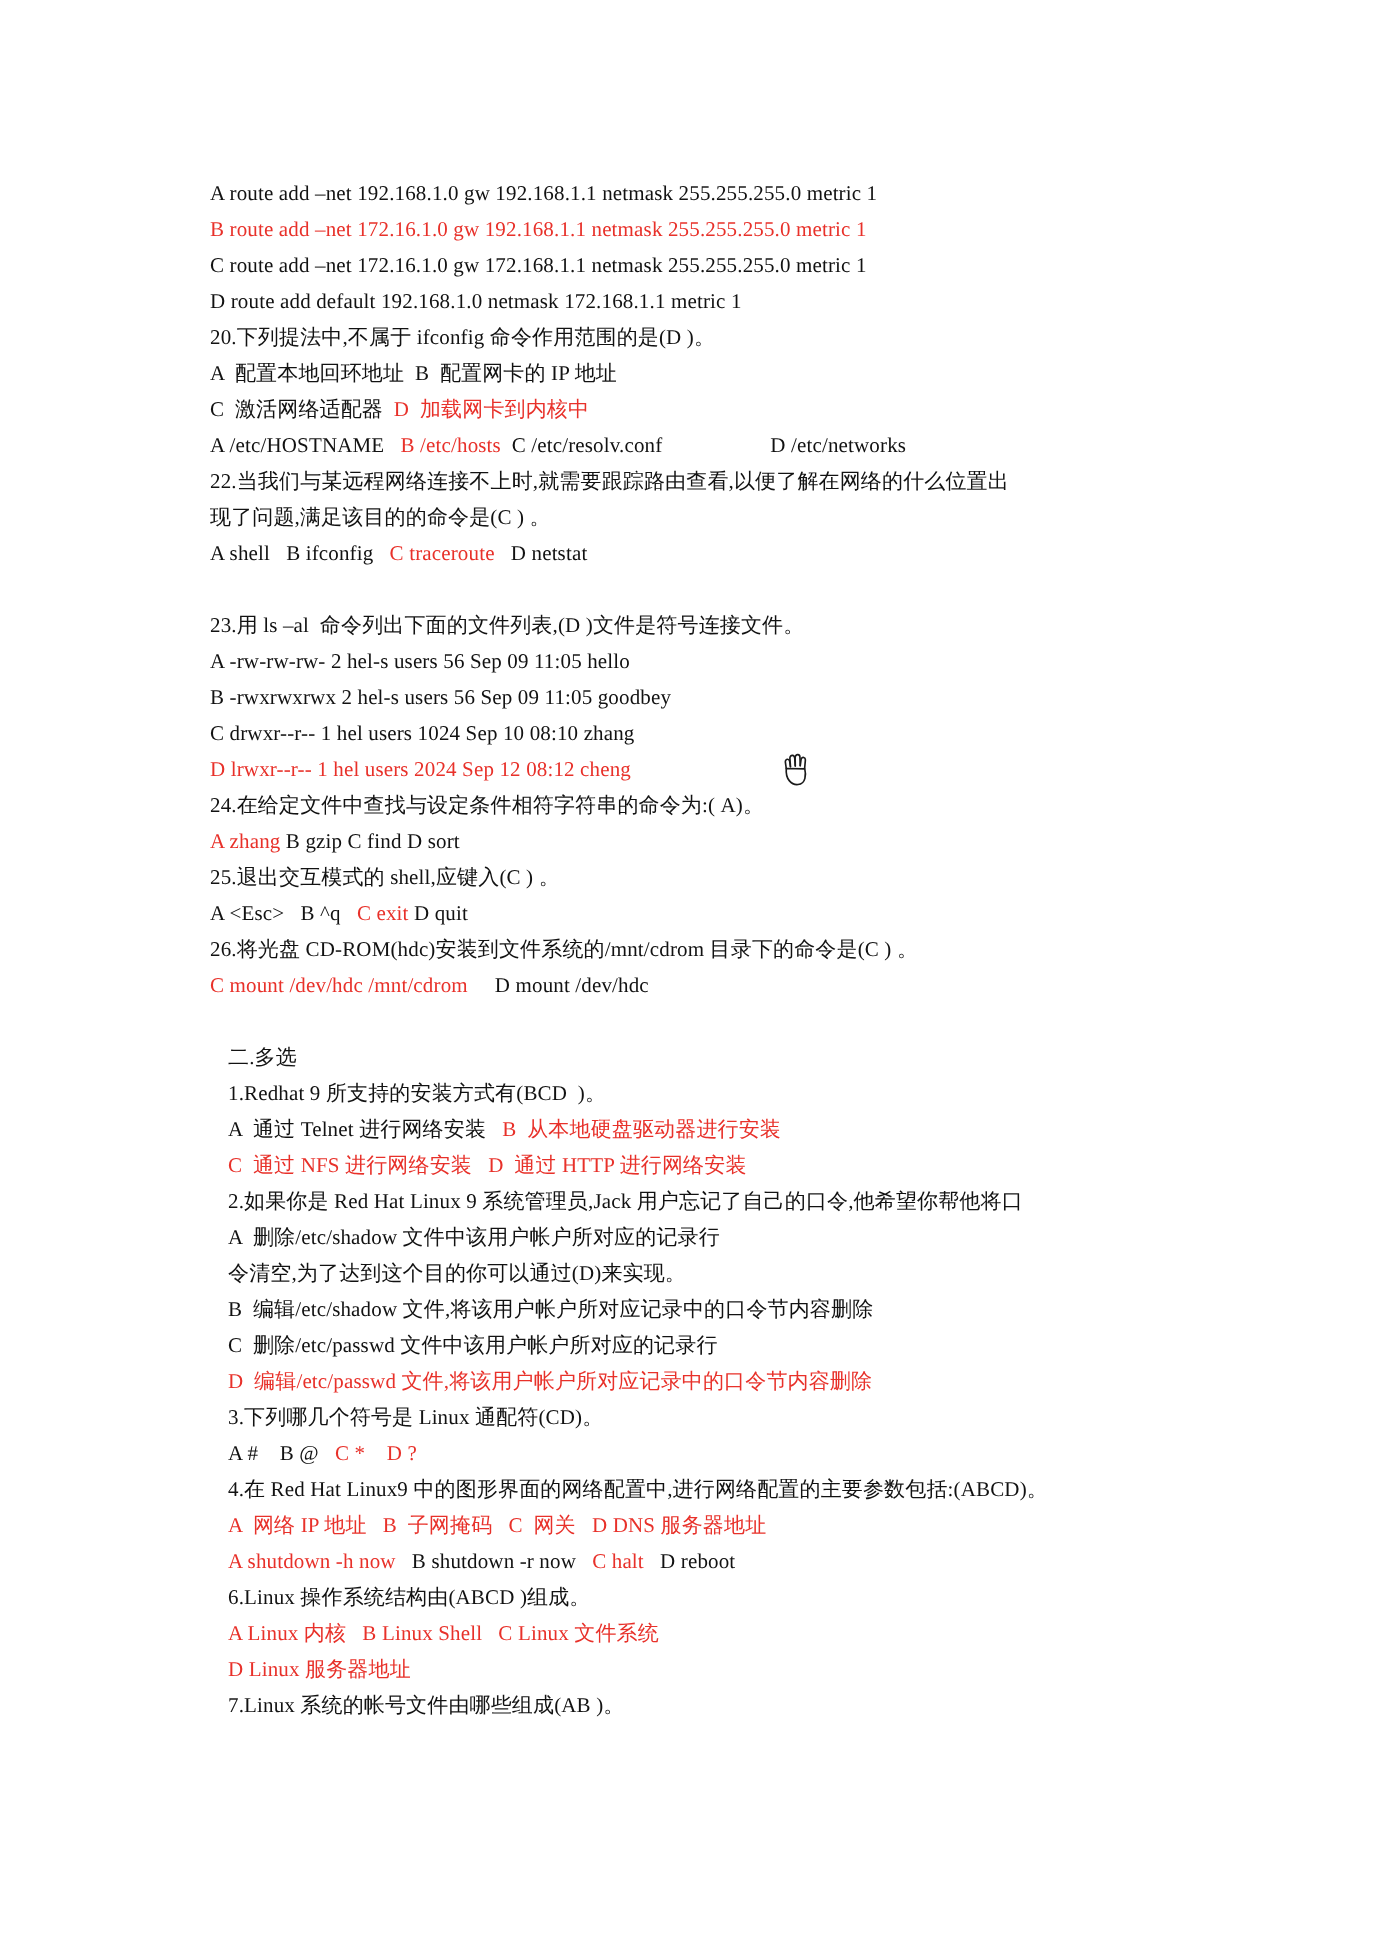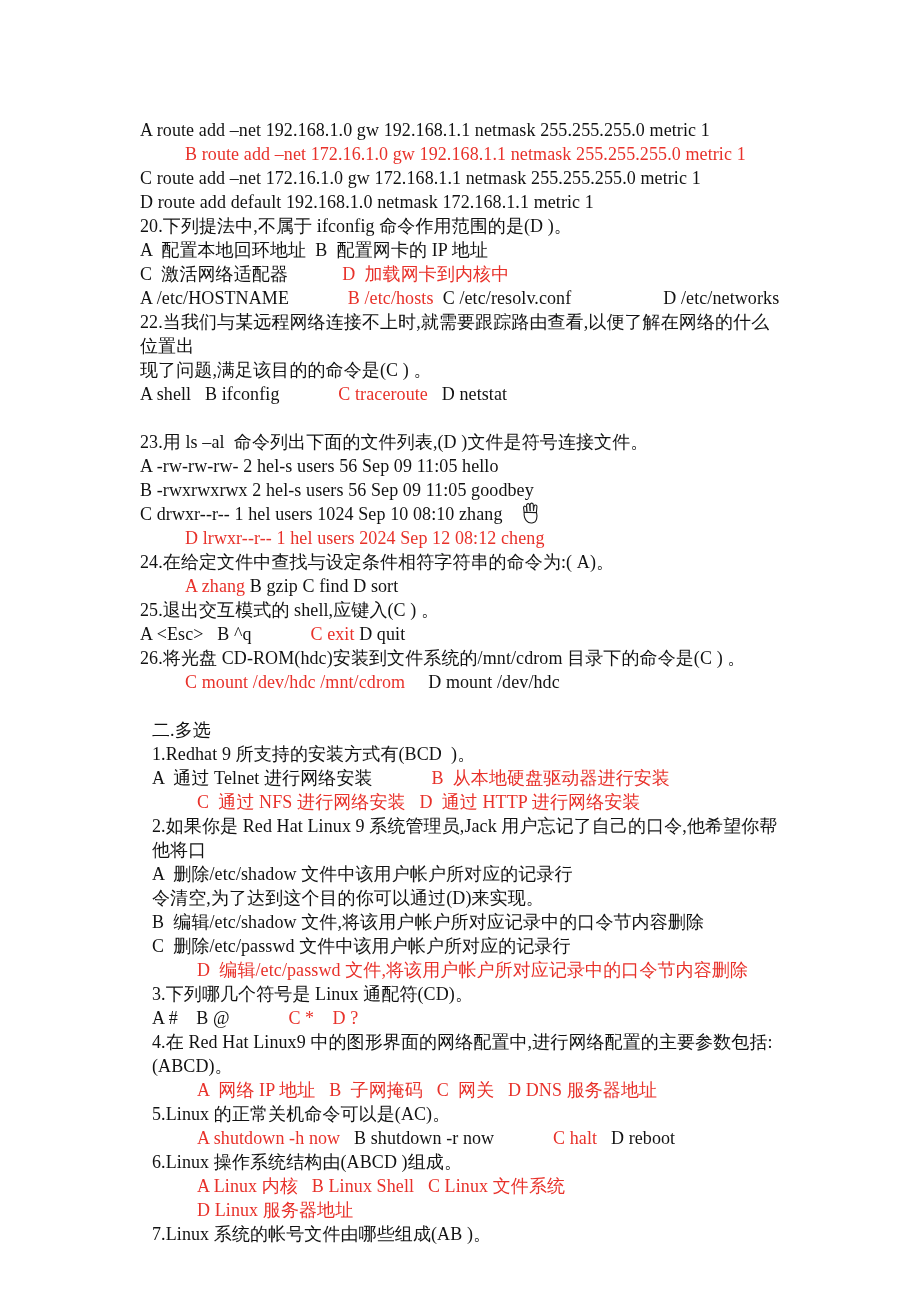--- a/index.html
+++ b/index.html
@@ -23,30 +23,29 @@
     height: 1302px;
     background: #ffffff;
   }
   .doc-body {
     position: absolute;
     left: 140px;
     top: 118px;
     width: 640px;
   }
   .line {
-    font-size: 18px;
+    font-size: 14px;
     line-height: 24px;
     white-space: pre-wrap;
     letter-spacing: 0.1px;
     color: #121212;
     min-height: 24px;
   }
   .red {
     color: #e8312a;
-    margin-left: 45px;
   }
   .line.red, .seg.red { color: #e8312a; }
   .seg { }
   .sec2 {
     margin-left: 12px;
   }
   .gap {
     height: 24px;
   }
   
@@ -106,21 +105,20 @@
         <div class="line">2.如果你是 Red Hat Linux 9 系统管理员,Jack 用户忘记了自己的口令,他希望你帮他将口</div>
         <div class="line">A  删除/etc/shadow 文件中该用户帐户所对应的记录行</div>
         <div class="line">令清空,为了达到这个目的你可以通过(D)来实现。</div>
         <div class="line">B  编辑/etc/shadow 文件,将该用户帐户所对应记录中的口令节内容删除</div>
         <div class="line">C  删除/etc/passwd 文件中该用户帐户所对应的记录行</div>
         <div class="line red">D  编辑/etc/passwd 文件,将该用户帐户所对应记录中的口令节内容删除</div>
         <div class="line">3.下列哪几个符号是 Linux 通配符(CD)。</div>
         <div class="line"><span class="seg">A #    B @   </span><span class="seg red">C *    D ?</span></div>
         <div class="line">4.在 Red Hat Linux9 中的图形界面的网络配置中,进行网络配置的主要参数包括:(ABCD)。</div>
         <div class="line red">A  网络 IP 地址   B  子网掩码   C  网关   D DNS 服务器地址</div>
-        <div class="line">5.Linux 的正常关机命令可以是(AC)。</div>
         <div class="line"><span class="seg red">A shutdown -h now</span><span class="seg">   B shutdown -r now   </span><span class="seg red">C halt</span><span class="seg">   D reboot</span></div>
         <div class="line">6.Linux 操作系统结构由(ABCD )组成。</div>
         <div class="line red">A Linux 内核   B Linux Shell   C Linux 文件系统</div>
         <div class="line red">D Linux 服务器地址</div>
         <div class="line">7.Linux 系统的帐号文件由哪些组成(AB )。</div>
       </div>
 
   </div>
 
   <div class="hand-cursor">

